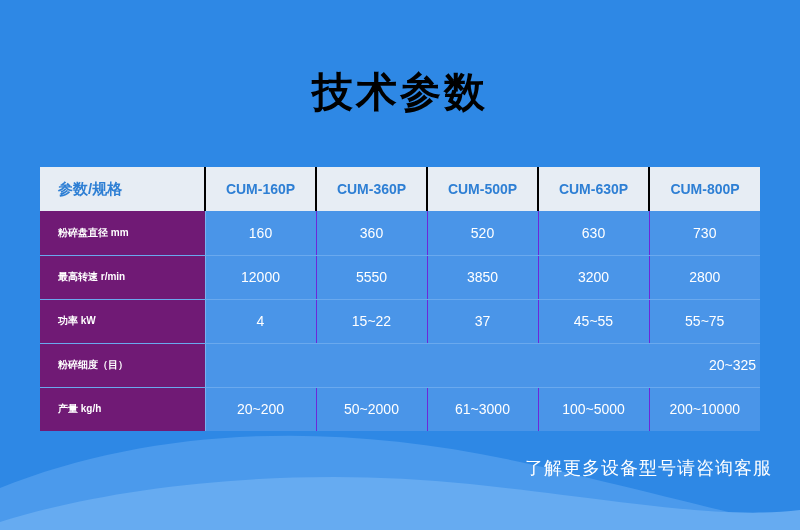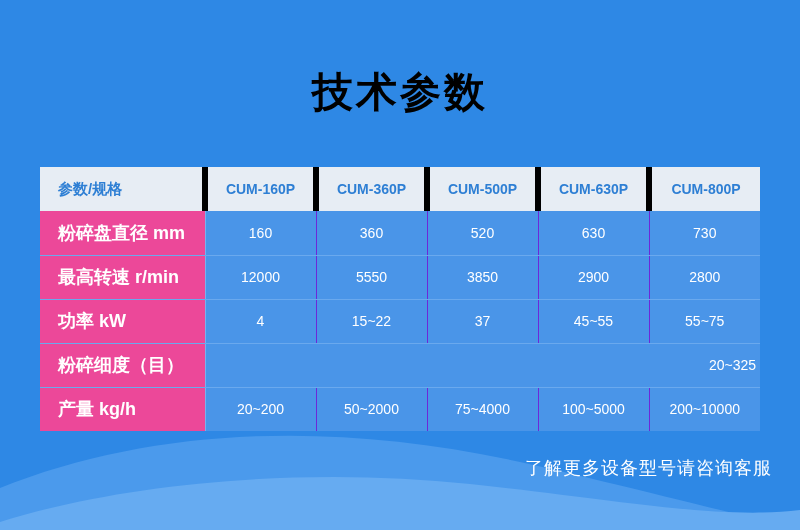--- a/index.html
+++ b/index.html
@@ -65,45 +65,45 @@
     padding: 0 4px;
     box-sizing: border-box;
   }
 
   
   thead th {
     background: #e7edf4;
     color: #2e7fd4;
     font-weight: bold;
     font-size: 15px;
-    border-right: 6px solid #000000;
+    border-right: 2px solid #000000;
   }
   thead th:last-child { border-right: none; }
   thead th.label-head {
     text-align: left;
     padding-left: 18px;
     font-size: 15px;
   }
 
   
   tbody td {
     background: #4a95e8;
     color: #ffffff;
     border-right: 1px solid #6d28d9;
     border-bottom: 1px solid #6aa9ee;
   }
   tbody td:last-child { border-right: none; }
   tbody tr:last-child td { border-bottom: none; }
 
   tbody td.row-label {
-    background: #ec4899;
+    background: #701a75;
     text-align: left;
     padding-left: 18px;
     font-weight: bold;
-    font-size: 18px;
+    font-size: 10px;
     border-right: 1px solid #77b2f0;
   }
   tbody td.merged {
     text-align: right;
   }
 
   
   .footer-note {
     position: absolute;
     right: 28px;
@@ -151,40 +151,40 @@
         <td>360</td>
         <td>520</td>
         <td>630</td>
         <td>730</td>
       </tr>
       <tr>
         <td class="row-label">最高转速 r/min</td>
         <td>12000</td>
         <td>5550</td>
         <td>3850</td>
-        <td>2900</td>
+        <td>3200</td>
         <td>2800</td>
       </tr>
       <tr>
         <td class="row-label">功率 kW</td>
         <td>4</td>
         <td>15~22</td>
         <td>37</td>
         <td>45~55</td>
         <td>55~75</td>
       </tr>
       <tr>
         <td class="row-label">粉碎细度（目）</td>
         <td class="merged" colspan="5">20~325</td>
       </tr>
       <tr>
         <td class="row-label">产量 kg/h</td>
         <td>20~200</td>
         <td>50~2000</td>
-        <td>75~4000</td>
+        <td>61~3000</td>
         <td>100~5000</td>
         <td>200~10000</td>
       </tr>
     </tbody>
   </table>
 </div>
 
 <div class="footer-note">了解更多设备型号请咨询客服</div>
 
 </body></html>

